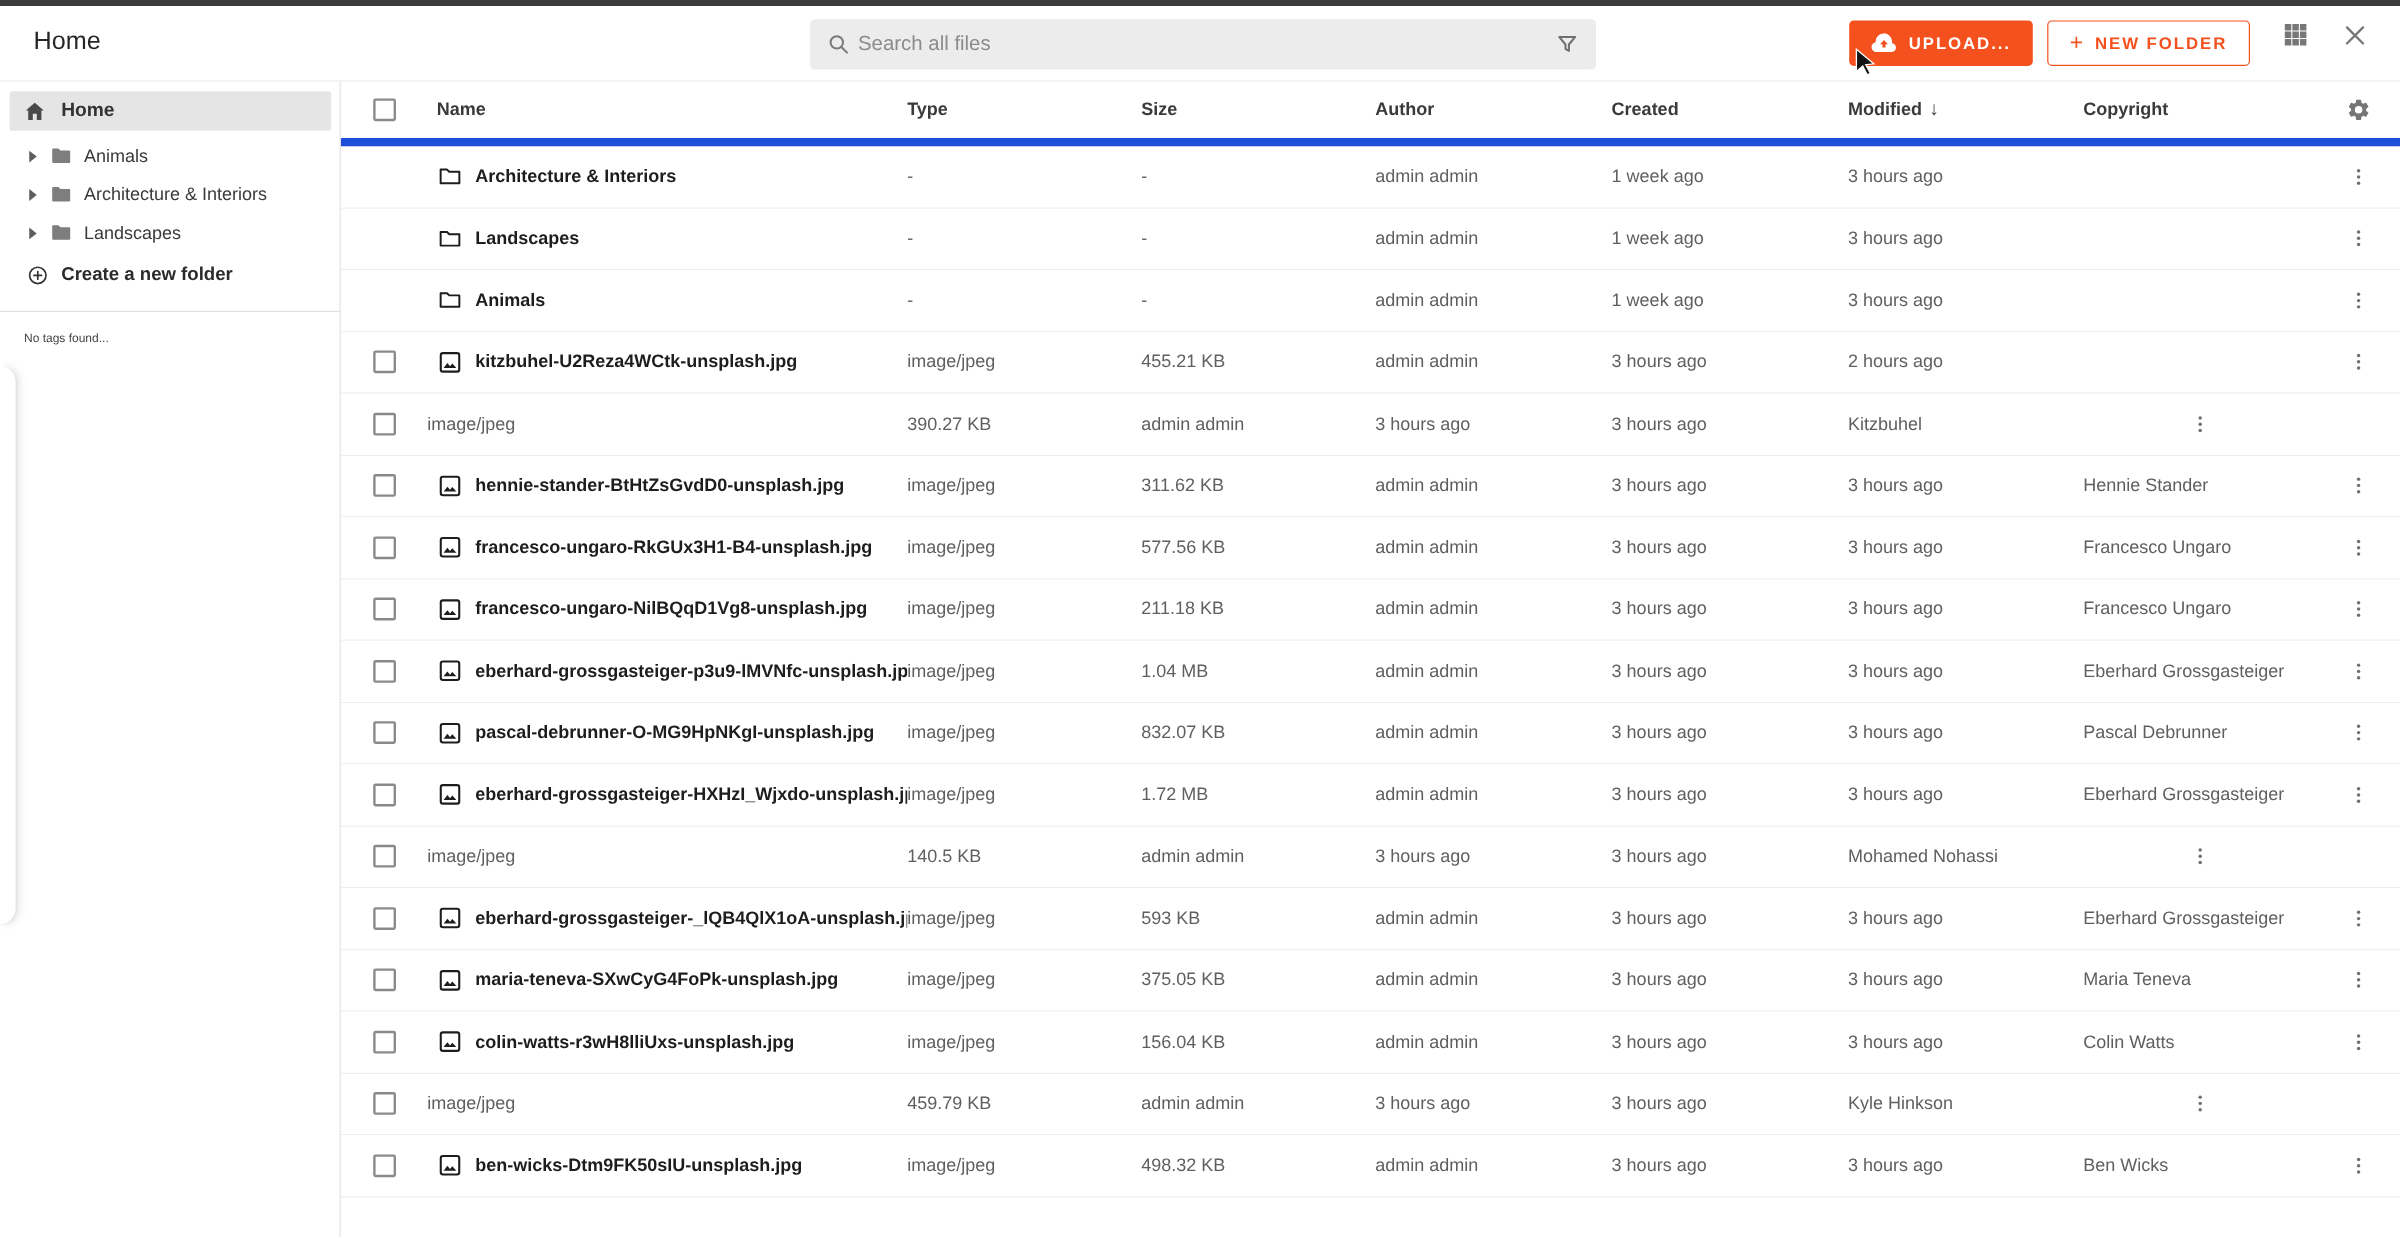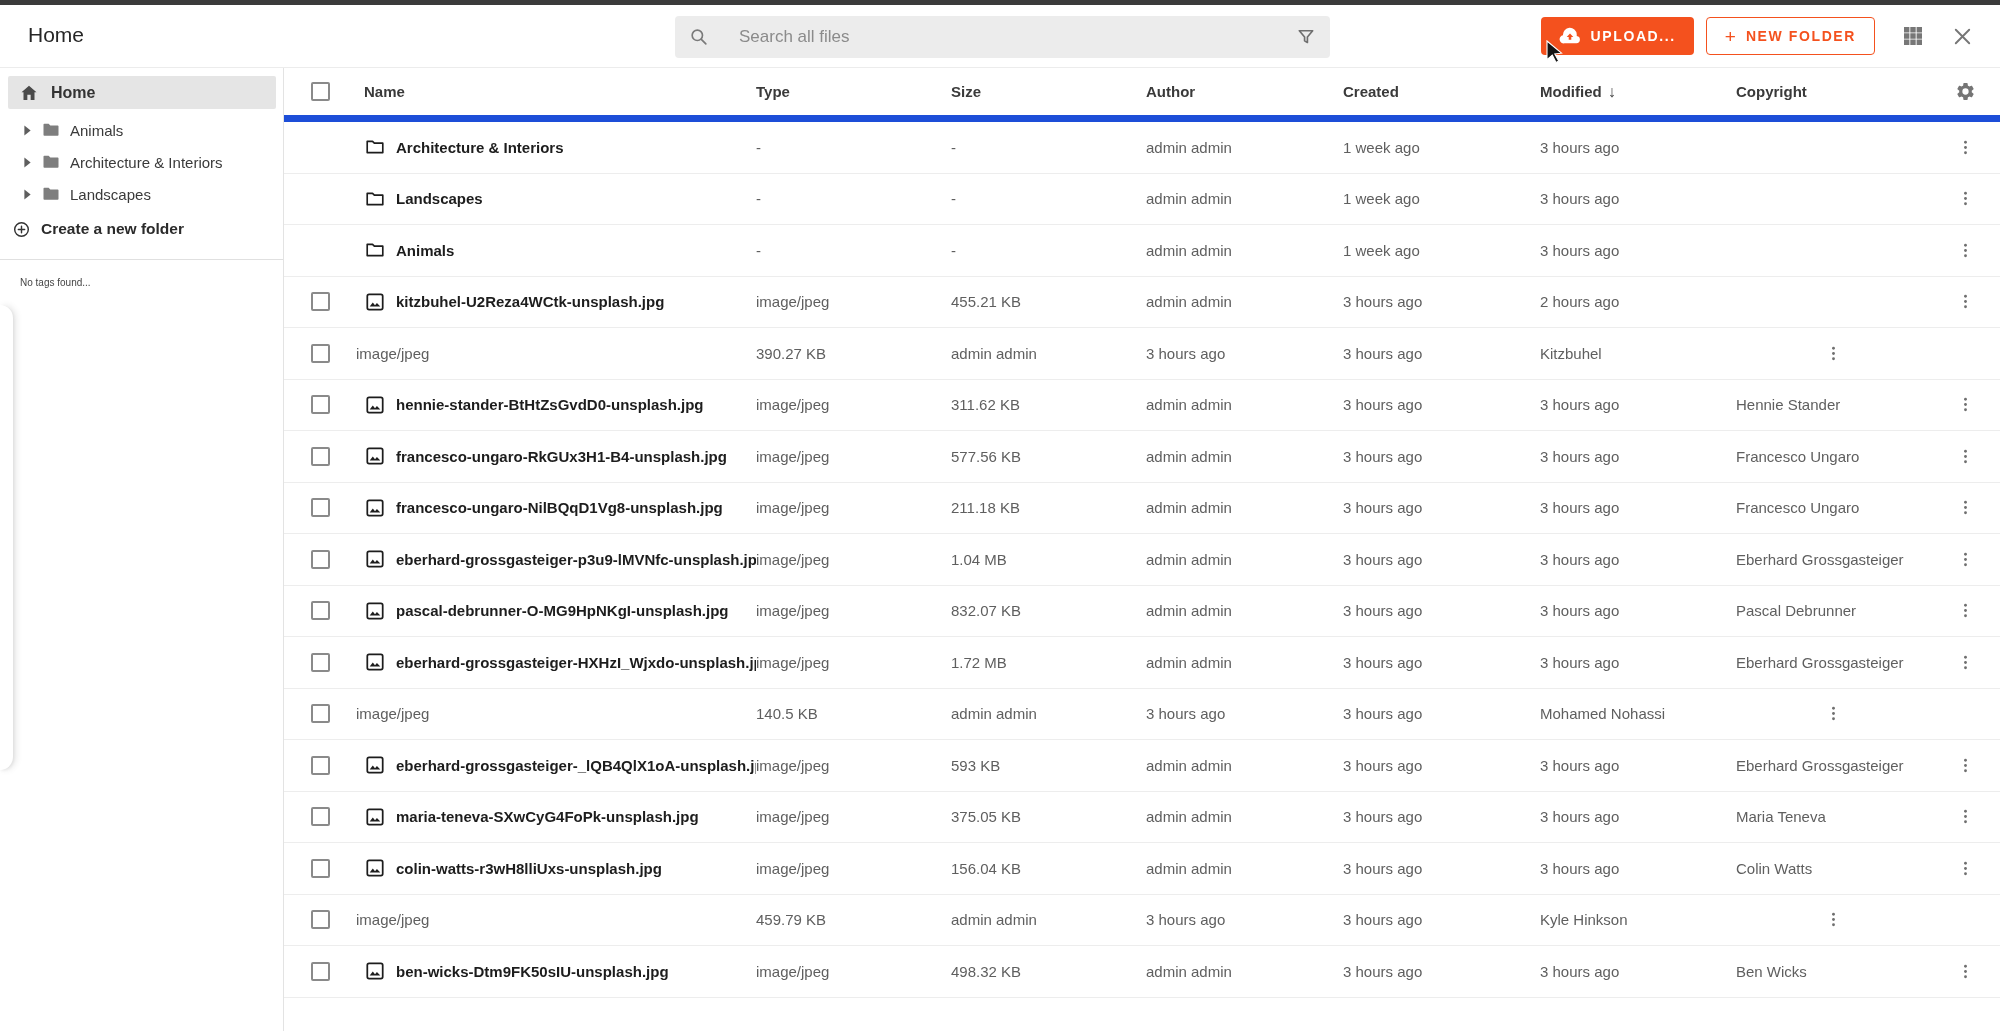--- a/index.html
+++ b/index.html
@@ -14,24 +14,24 @@
   
   .topbar { height:63px; position:relative; background:#fff; border-bottom:1px solid #ececec; }
   .page-title { position:absolute; left:28px; top:18px; font-size:21px; color:#262626; }
   .search-bar {
     position:absolute; left:675px; top:11px; width:655px; height:42px;
     background:#ececec; border-radius:4px; display:flex; align-items:center; padding:0 14px;
   }
   .search-bar svg { flex:0 0 auto; }
   .search-input {
     flex:1; border:none; background:transparent; outline:none;
-    font-family:"Liberation Sans", sans-serif; font-size:17px; color:#a21caf; margin-left:28px;
+    font-family:"Liberation Sans", sans-serif; font-size:17px; color:#a21caf; margin-left:4px;
   }
   .search-input::placeholder { color:#8b8b8b; }
-  .topbar-actions { position:absolute; right:26px; top:12px; display:flex; align-items:center; }
+  .topbar-actions { position:absolute; right:26px; top:12px; display:flex; align-items:flex-start; }
   .btn {
     height:38px; border-radius:4px; display:flex; align-items:center; gap:10px;
     font-size:14px; font-weight:700; letter-spacing:1.6px; padding:0 18px; cursor:pointer;
     font-family:"Liberation Sans", sans-serif;
   }
   .btn-upload { background:#f4511e; color:#fff; border:none; }
   .btn-newfolder { background:#fff; color:#f4511e; border:1px solid #f4511e; margin-left:12px; }
   .btn-newfolder .plus { font-size:19px; font-weight:400; line-height:1; letter-spacing:0; }
   .icon-btn { background:none; border:none; padding:0; margin-left:26px; cursor:pointer; height:24px; }
 
@@ -46,21 +46,21 @@
     display:flex; align-items:center; gap:12px; padding:0 11px;
     font-size:16px; font-weight:700; color:#333; cursor:pointer;
   }
   .tree-item {
     height:32px; display:flex; align-items:center; gap:9px; padding-left:23px;
     font-size:15px; color:#3a3a3a; cursor:pointer;
   }
   .tree-item:first-of-type { margin-top:5px; }
   .tree-chevron { width:9px; display:flex; }
   .create-folder {
-    height:34px; display:flex; align-items:center; gap:10px; padding-left:12px;
+    height:34px; display:flex; align-items:center; gap:10px; padding-left:22px;
     font-size:15.5px; font-weight:700; color:#2b2b2b; cursor:pointer; margin-top:2px;
   }
   .sidebar-divider { border:none; border-top:1px solid #e0e0e0; margin:13px 0 0 0; }
   .no-tags { padding:17px 0 0 20px; font-size:10px; color:#454545; }
   .drawer-handle {
     position:absolute; left:0; top:237px; width:13px; height:465px; background:#fff;
     border-radius:0 14px 14px 0;
     box-shadow:3px 0 7px rgba(0,0,0,0.10), 1px 1px 3px rgba(0,0,0,0.06);
   }
 

